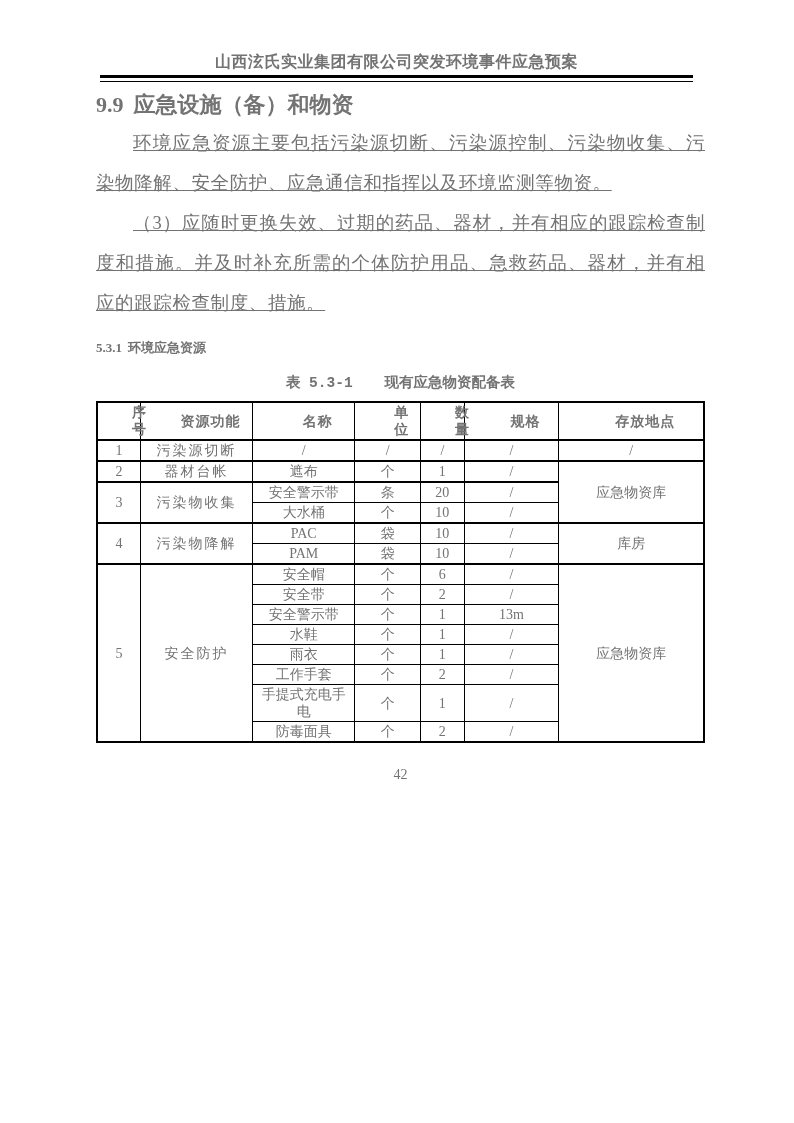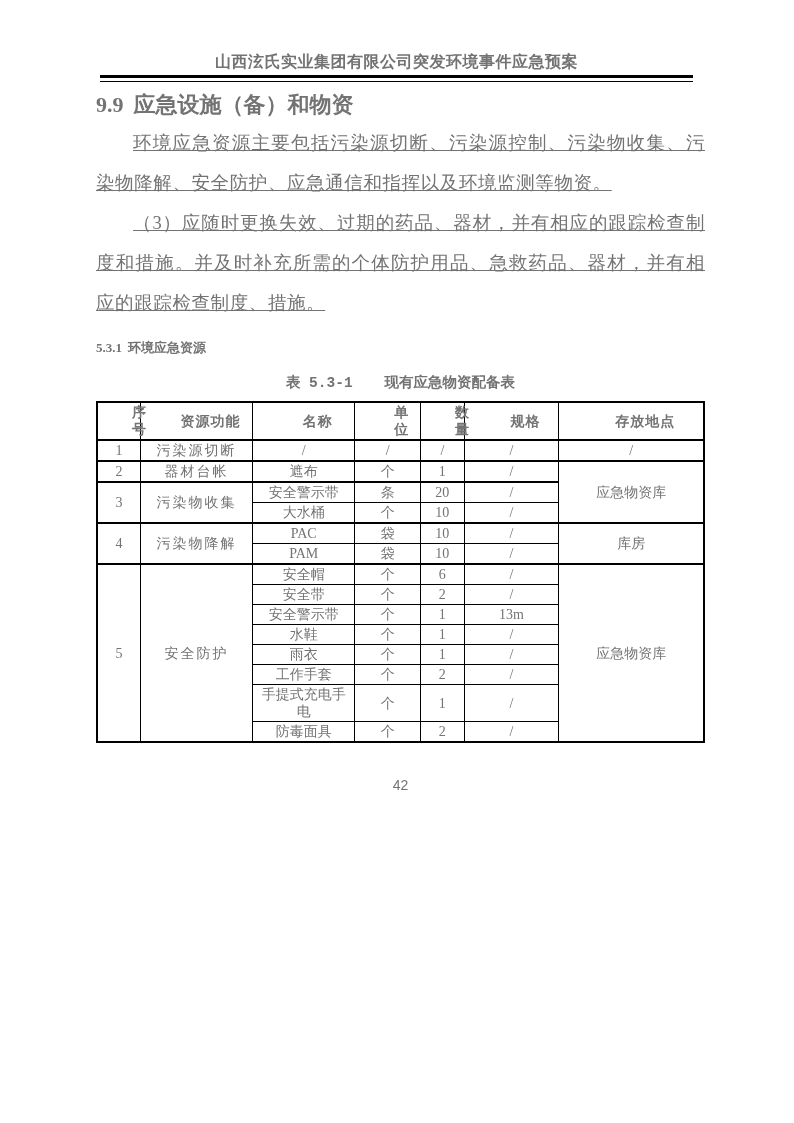--- a/index.html
+++ b/index.html
@@ -98,24 +98,24 @@
     height: 21px;
     letter-spacing: 1px;
     border-bottom: 2px solid #000;
     padding-left: 34px;
   }
   table.supplies tr.group-start td { border-top: 2px solid #000; }
   table.supplies td.func { letter-spacing: 2px; }
 
   
   .page-footer {
-    margin-top: 34px;
+    margin-top: 24px;
     text-align: center;
     font-size: 14px;
-    font-family: Liberation Sans, sans-serif;
+    font-family: Liberation Serif, serif;
   }
 </style>
 </head>
 <body>
 
 <div class="page">
 
   <div class="page-header">
     <div class="header-title">山西泫氏实业集团有限公司突发环境事件应急预案</div>
     <div class="rule-thick"></div>

